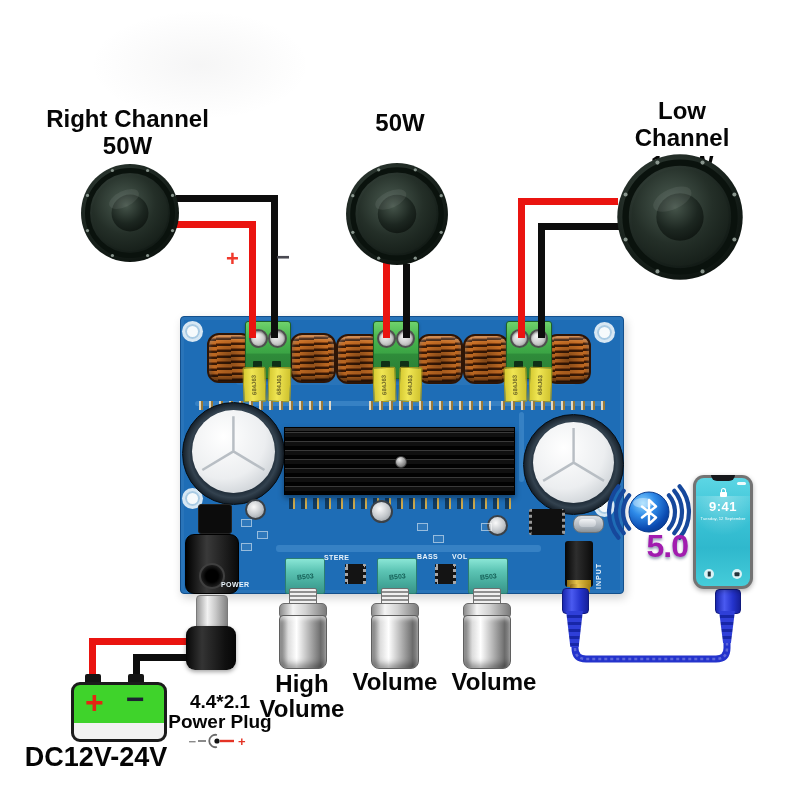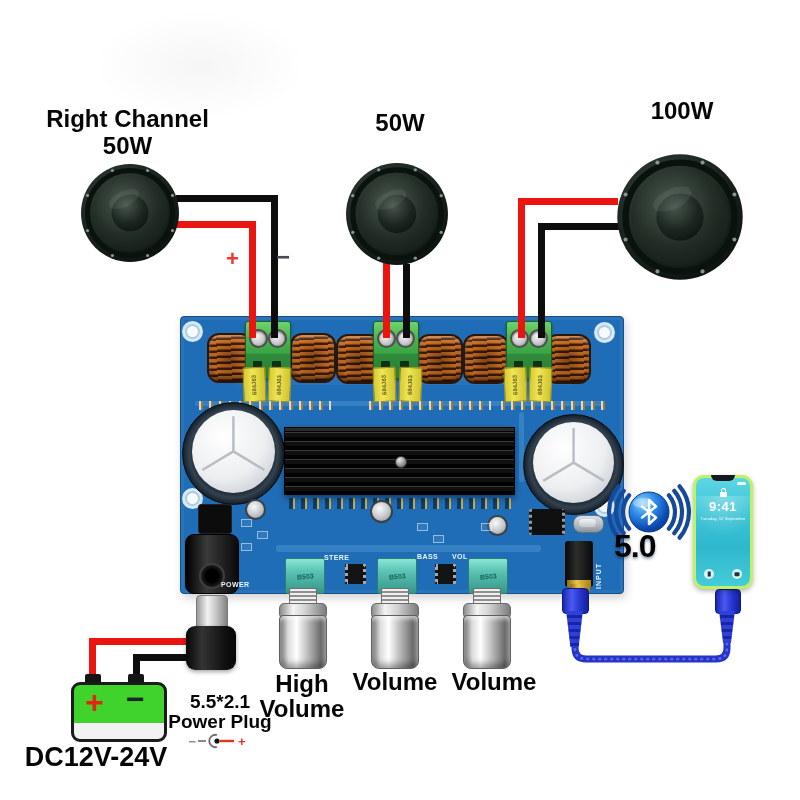--- a/index.html
+++ b/index.html
@@ -97,24 +97,24 @@
   
   .knob-shaft{position:absolute;width:26px;height:17px;border:1px solid #6f6f6f;border-radius:2px;
         background:repeating-linear-gradient(180deg,#f0f0f0 0 2px,#8f8f8f 2px 4px);}
   .knob-nut{position:absolute;width:46px;height:14px;border:1px solid #6a6a6a;border-radius:5px;
         background:linear-gradient(90deg,#8c8c8c,#f4f4f4 28%,#d2d2d2 55%,#7c7c7c);}
   .knob-body{position:absolute;width:46px;height:52px;border:1px solid #5f5f5f;border-radius:4px 4px 8px 8px;
         background:linear-gradient(90deg,#787878,#dcdcdc 18%,#ffffff 36%,#c2c2c2 58%,#6e6e6e 88%,#8e8e8e);
         box-shadow:inset 0 3px 4px rgba(255,255,255,.6), inset 0 -4px 6px rgba(0,0,0,.35);}
 
   
-  .bt-version{position:absolute;left:614px;top:528px;width:74px;text-align:left;
-        font-size:32px;font-weight:800;color:#000000;letter-spacing:-1px;
+  .bt-version{position:absolute;left:614px;top:528px;width:74px;text-align:right;
+        font-size:32px;font-weight:800;color:#a21caf;letter-spacing:-1px;
         text-shadow:0 2px 3px rgba(9,35,80,.45);}
-  .phone{position:absolute;left:693px;top:475px;width:60px;height:114px;background:#bef264;
+  .phone{position:absolute;left:693px;top:475px;width:60px;height:114px;background:#737373;
         border-radius:11px;box-shadow:0 2px 5px rgba(0,0,0,.3);}
   .screen{position:absolute;left:3px;top:3px;right:3px;bottom:3px;border-radius:8px;overflow:hidden;
         background:linear-gradient(180deg,#5cd6e4 0%,#3bc3d6 35%,#2fb8cd 65%,#45ccd9 100%);}
   .screen::before{content:"";position:absolute;left:-10px;top:18px;right:-10px;height:40px;
         background:radial-gradient(ellipse at 50% 0%,rgba(255,255,255,.30),rgba(255,255,255,0) 70%);}
   .notch{position:absolute;left:calc(50% - 12px);top:0;width:24px;height:6px;background:#17181c;
         border-radius:0 0 6px 6px;}
   .statpill{position:absolute;right:4px;top:4px;width:9px;height:3px;border-radius:1.5px;
         background:rgba(255,255,255,.9);}
   .lock{position:absolute;left:calc(50% - 3.5px);top:14px;width:7px;height:5px;background:#fff;border-radius:1px;}
@@ -190,20 +190,21 @@
   <div class="smudge"></div>
 
   <div class="ch-label" style="left:45px;top:106px;width:165px;">
     <div>Right Channel</div>
     <div>50W</div>
   </div>
   <div class="ch-label" style="left:320px;top:110px;width:160px;">
     <div>50W</div>
   </div>
   <div class="ch-label" style="left:612px;top:98px;width:140px;">
+    <div>Low Channel</div>
     <div>100W</div>
   </div>
 
   <div class="pcb">
     <div class="trace" style="left:55px;top:28px;width:340px;height:40px;background:rgba(255,255,255,.05);"></div>
     <div class="trace" style="left:14px;top:84px;width:410px;height:5px;"></div>
     <div class="trace" style="left:60px;top:95px;width:5px;height:70px;"></div>
     <div class="trace" style="left:338px;top:95px;width:5px;height:70px;"></div>
     <div class="trace" style="left:95px;top:228px;width:265px;height:7px;"></div>
 
@@ -450,21 +451,21 @@
   <div class="plug-body"></div>
 
   <div class="bat-stub" style="left:85px;top:674px;"></div>
   <div class="bat-stub" style="left:128px;top:674px;"></div>
   <div class="battery">
     <span class="bat-plus">+</span>
     <span class="bat-minus">−</span>
   </div>
 
   <div class="big-label" style="left:16px;top:742px;width:160px;">DC12V-24V</div>
-  <div class="plug-label" style="left:170px;top:692px;width:100px;">5.5*2.1</div>
+  <div class="plug-label" style="left:170px;top:692px;width:100px;">4.4*2.1</div>
   <div class="plug-label" style="left:163px;top:712px;width:114px;">Power Plug</div>
 
   <div class="polarity">
     <span class="pm">−</span>
     <svg width="40" height="16" viewBox="0 0 40 16">
       <line x1="1" y1="8" x2="9" y2="8" stroke="#8a8a8a" stroke-width="2"></line>
       <path d="M20,2 A6.2,6.2 0 1 0 20,14" fill="none" stroke="#6a6a6a" stroke-width="1.8"></path>
       <circle cx="20" cy="8" r="2.6" fill="#111"></circle>
       <line x1="23" y1="8" x2="37" y2="8" stroke="#e43325" stroke-width="2.4"></line>
     </svg>

